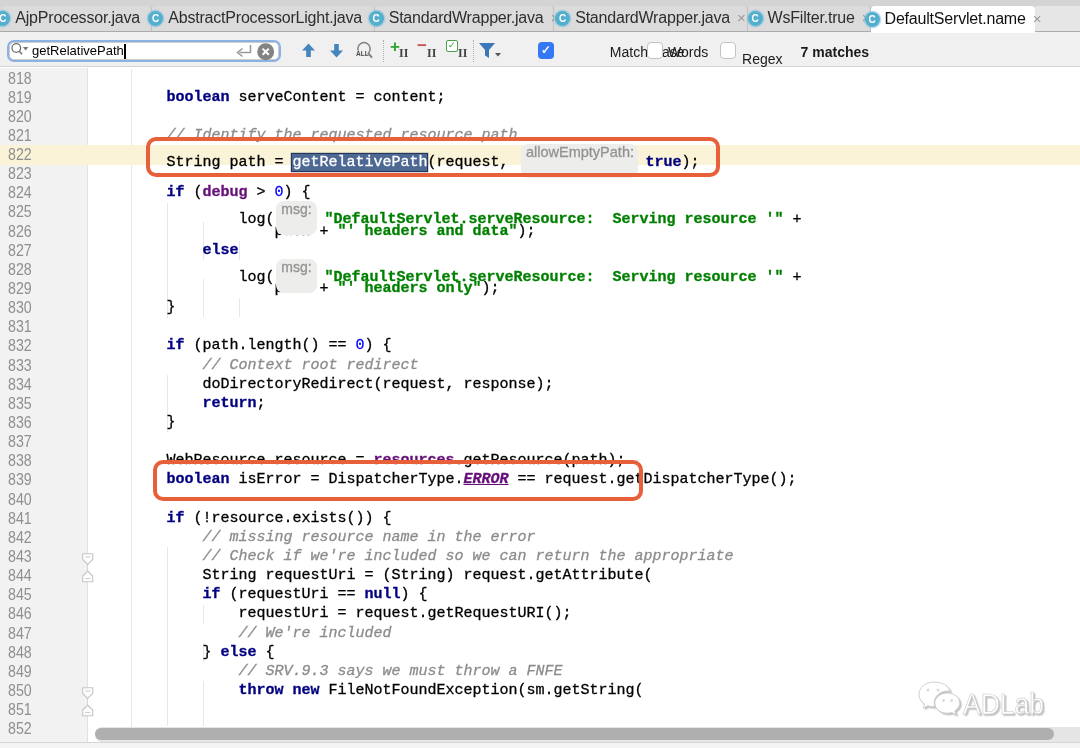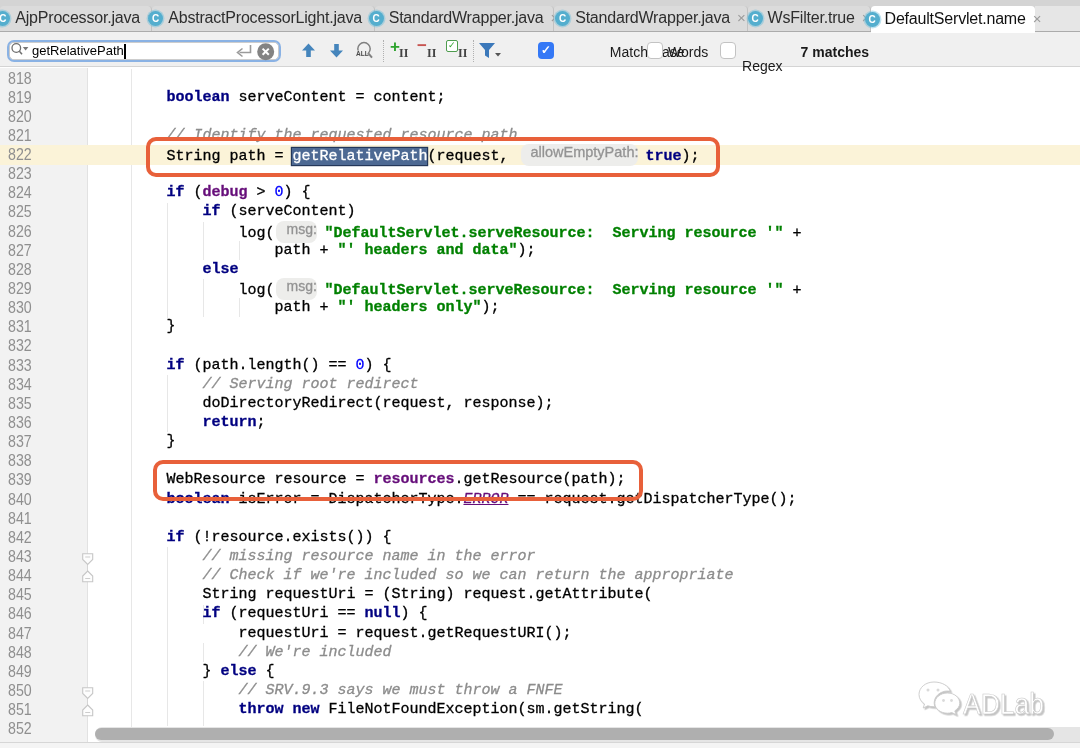--- a/index.html
+++ b/index.html
@@ -30,23 +30,23 @@
 #caretrow{left:0;top:145px;width:1080px;height:19.6px;background:#FBF3D8;}
 #nums{left:8px;top:68.5px;font:16.5px/19.15px "Liberation Sans",sans-serif;color:#8F8F8F;transform:scaleX(0.86);transform-origin:0 0;}
 #nums div{height:19.15px;}
 #code{left:94.4px;top:68.5px;font:15px/19.15px "Liberation Mono",monospace;color:#000;-webkit-text-stroke:0.3px;}
 #code div{height:19.15px;white-space:pre;overflow:visible;}
 .k{color:#000080;font-weight:bold;}
 .s{color:#008000;font-weight:bold;}
 .n{color:#0000FF;}
 .c{color:#8C8C8C;font-style:italic;text-align:center;}
 .f{color:#660E7A;font-weight:bold;}
-.cn{color:#660E7A;font-weight:normal;font-style:italic;text-decoration:underline;}
+.cn{color:#660E7A;font-weight:bold;font-style:italic;text-decoration:underline;}
 .sel{background:#4D6993;color:#fff;box-shadow:0 0 0 1.2px #24375A;}
-.hint{display:inline-block;background:#EDEDEB;color:#939393;font:13px/16.5px "Liberation Sans",sans-serif;border-radius:8px;text-align:right;height:22px;position:relative;top:-1px;vertical-align:middle;}
+.hint{display:inline-block;background:#EDEDEB;color:#939393;font:13px/16.5px "Liberation Sans",sans-serif;border-radius:8px;text-align:center;height:34px;position:relative;top:-1px;vertical-align:middle;}
 .ig{width:1px;background:#E7E7E7;}
 .obox{border:4.5px solid #E8603A;border-radius:10px;z-index:6;}
 
 #sctrack{left:95px;top:726.5px;width:985px;height:15px;background:#E5E5E5;border-radius:7px 0 0 7px;}
 #scthumb{left:95px;top:728px;width:959px;height:12px;border-radius:6px;background:#AFAFAF;}
 #bottom{left:0;top:741.5px;width:1080px;height:6.5px;background:#F4F4F4;border-top:1px solid #D6D6D6;box-sizing:border-box;}
 </style>
 </head>
 <body>
 <div id="tabstrip" class="abs"></div>
@@ -130,21 +130,21 @@
 <div class="abs" style="left:472.9px;top:40px;height:22px;border-left:1px dotted #B0B0B0;"></div>
 <svg class="abs" style="left:478px;top:42px;" width="24" height="18" viewBox="0 0 24 18">
   <path d="M 1 1 L 17 1 L 11 8 L 11 16 L 7 13.5 L 7 8 Z" fill="#3B78BA"></path>
   <path d="M 17 11 L 23 11 L 20 14.5 Z" fill="#555"></path>
 </svg>
 <div class="ckb ckon abs" style="left:537.9px;top:42px;">✓</div>
 <div class="lbl abs" style="left:561.8px;top:43.5px;margin-left:48px;">Match Case</div>
 <div class="ckb ckoff abs" style="left:646.6px;top:42px;"></div>
 <div class="lbl abs" style="left:668.1px;top:43.5px;">Words</div>
 <div class="ckb ckoff abs" style="left:719.8px;top:42px;"></div>
-<div class="lbl abs" style="left:742.1px;top:58px;">Regex</div>
+<div class="lbl abs" style="left:742.1px;top:51px;">Regex</div>
 <div class="lbl abs" style="left:800.6px;top:43.5px;font-weight:bold;">7 matches</div>
 
 <div id="gutter" class="abs"></div>
 <div id="gutline" class="abs"></div>
 
 <div class="ig abs" style="left:130.9px;top:68.5px;height:658px;"></div>
 <div class="ig abs" style="left:166.9px;top:202.5px;height:115px;"></div>
 <div class="ig abs" style="left:166.9px;top:374.9px;height:57.5px;"></div>
 <div class="ig abs" style="left:166.9px;top:547.2px;height:179.3px;"></div>
 <div class="ig abs" style="left:202.9px;top:221.7px;height:38.3px;"></div>
@@ -208,30 +208,29 @@
     <div>852</div>
 </div>
 <div id="code" class="abs">
 <div> </div>
 <div>        <span class="k">boolean</span> serveContent = content;</div>
 <div> </div>
 <div>        <span class="c">// Identify the requested resource path</span></div>
 <div>        String path = <span class="sel">getRelativePath</span>(request, <span class="hint" style="width:117px;margin-left:4px;margin-right:7px;font-size:14.5px;">allowEmptyPath:</span><span class="k">true</span>);</div>
 <div> </div>
 <div>        <span class="k">if</span> (<span class="f">debug</span> &gt; <span class="n">0</span>) {</div>
-<div>            <span class="k">if</span> (serveContent)</div>
 <div>                log(<span class="hint" style="width:41px;margin-left:1.5px;margin-right:7.5px;font-size:14px;">msg:</span><span class="s">"DefaultServlet.serveResource:  Serving resource '"</span> +</div>
 <div>                    path + <span class="s">"' headers and data"</span>);</div>
 <div>            <span class="k">else</span></div>
 <div>                log(<span class="hint" style="width:41px;margin-left:1.5px;margin-right:7.5px;font-size:14px;">msg:</span><span class="s">"DefaultServlet.serveResource:  Serving resource '"</span> +</div>
 <div>                    path + <span class="s">"' headers only"</span>);</div>
 <div>        }</div>
 <div> </div>
 <div>        <span class="k">if</span> (path.length() == <span class="n">0</span>) {</div>
-<div>            <span class="c">// Serving root redirect</span></div>
+<div>            <span class="c">// Context root redirect</span></div>
 <div>            doDirectoryRedirect(request, response);</div>
 <div>            <span class="k">return</span>;</div>
 <div>        }</div>
 <div> </div>
 <div>        WebResource resource = <span class="f">resources</span>.getResource(path);</div>
 <div>        <span class="k">boolean</span> isError = DispatcherType.<span class="cn">ERROR</span> == request.getDispatcherType();</div>
 <div> </div>
 <div>        <span class="k">if</span> (!resource.exists()) {</div>
 <div>            <span class="c">// missing resource name in the error</span></div>
 <div>            <span class="c">// Check if we're included so we can return the appropriate</span></div>

